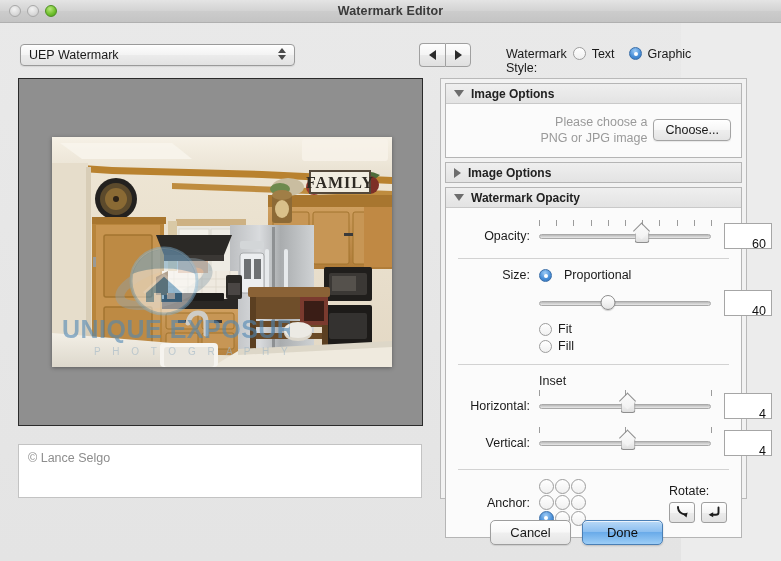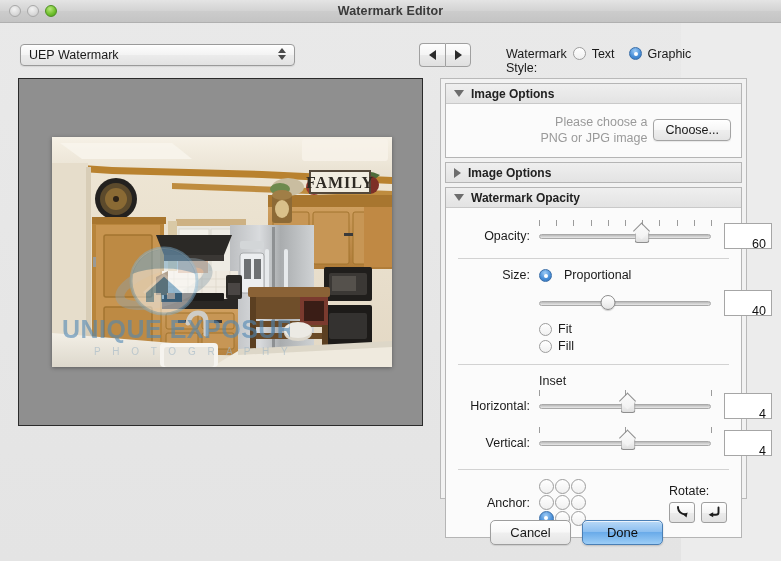--- a/index.html
+++ b/index.html
@@ -362,20 +362,23 @@
           <rect x="94" y="57" width="7" height="9" fill="#ffffff" opacity=".9"></rect>
           <rect x="107" y="57" width="8" height="6" fill="#ffffff" opacity=".9"></rect>
           <path d="M84 57 L104 39 L124 57" fill="none" stroke="#ffffff" stroke-width="2.5" opacity=".9"></path>
         </g>
         <text x="2" y="102" font-family="Liberation Sans, sans-serif" font-size="25" font-weight="bold" fill="#4f87b5" letter-spacing="0.5">UNIQUE EXPOSURE</text>
         <text x="34" y="119" font-family="Liberation Sans, sans-serif" font-size="10" fill="#9fb6c6" letter-spacing="4.5">P H O T O G R A P H Y</text>
       </svg>
     </div>
   </div>
 
+  <div class="caption">
+    <span>© Lance Selgo</span>
+  </div>
 
   <div class="panel">
 
     <div class="sect">
       <div class="sect-head">
         <span class="disc-open"></span>
         <span>Image Options</span>
       </div>
       <div class="sect-body">
         <div class="imgopt">

